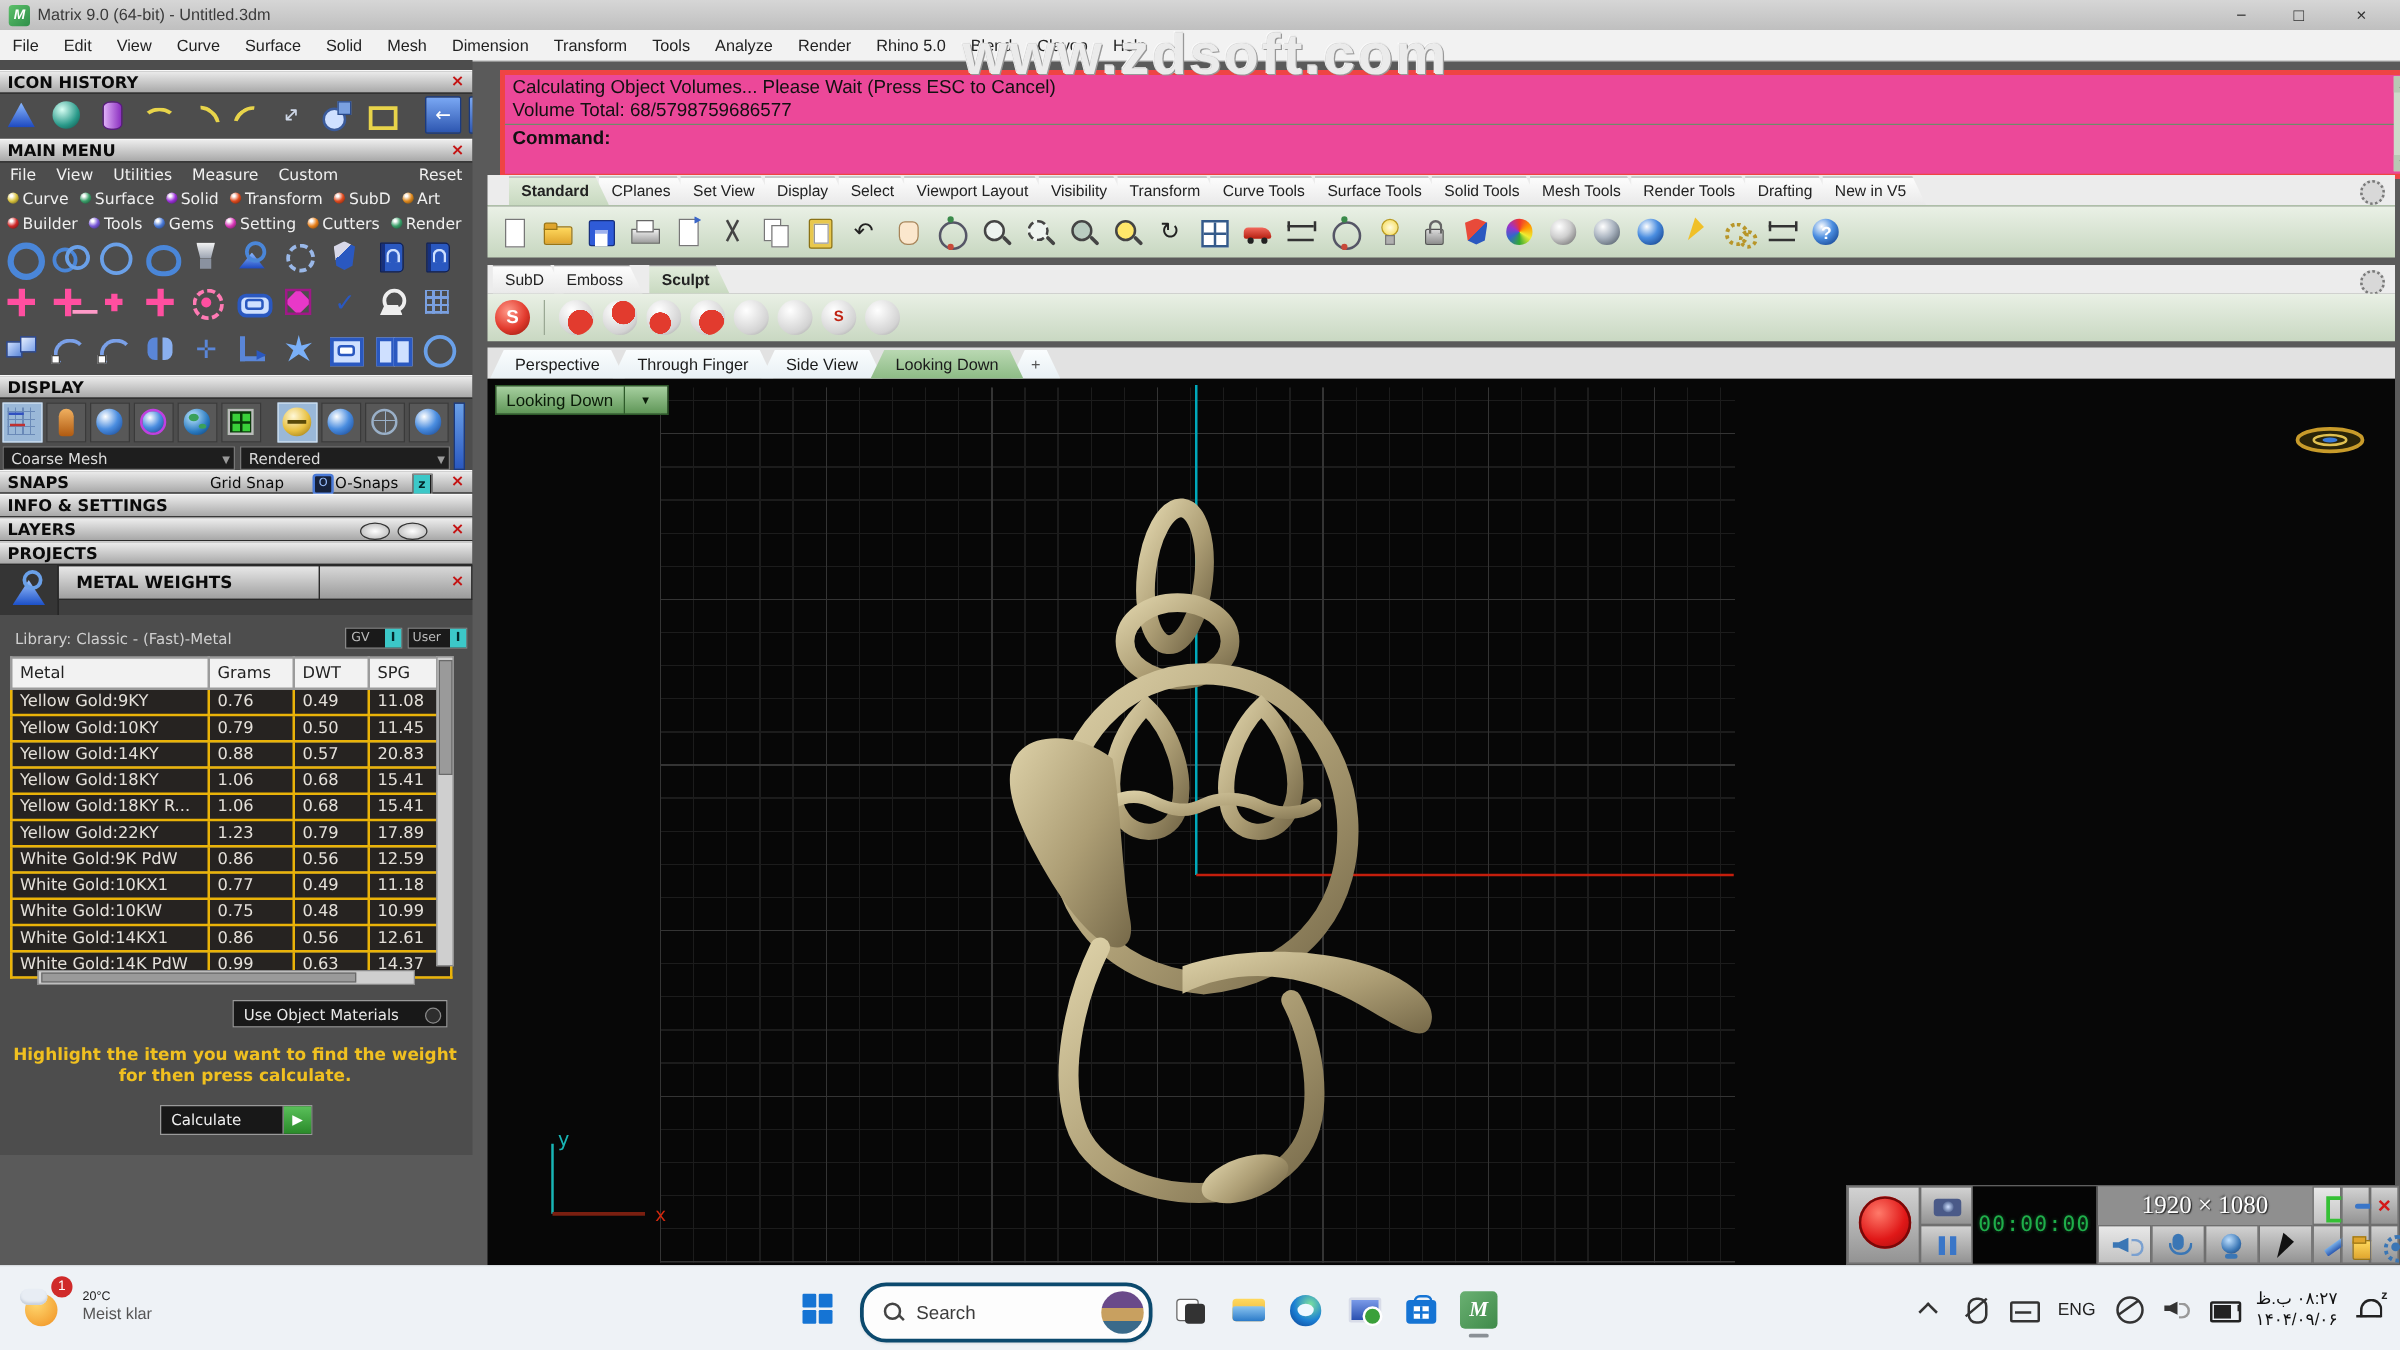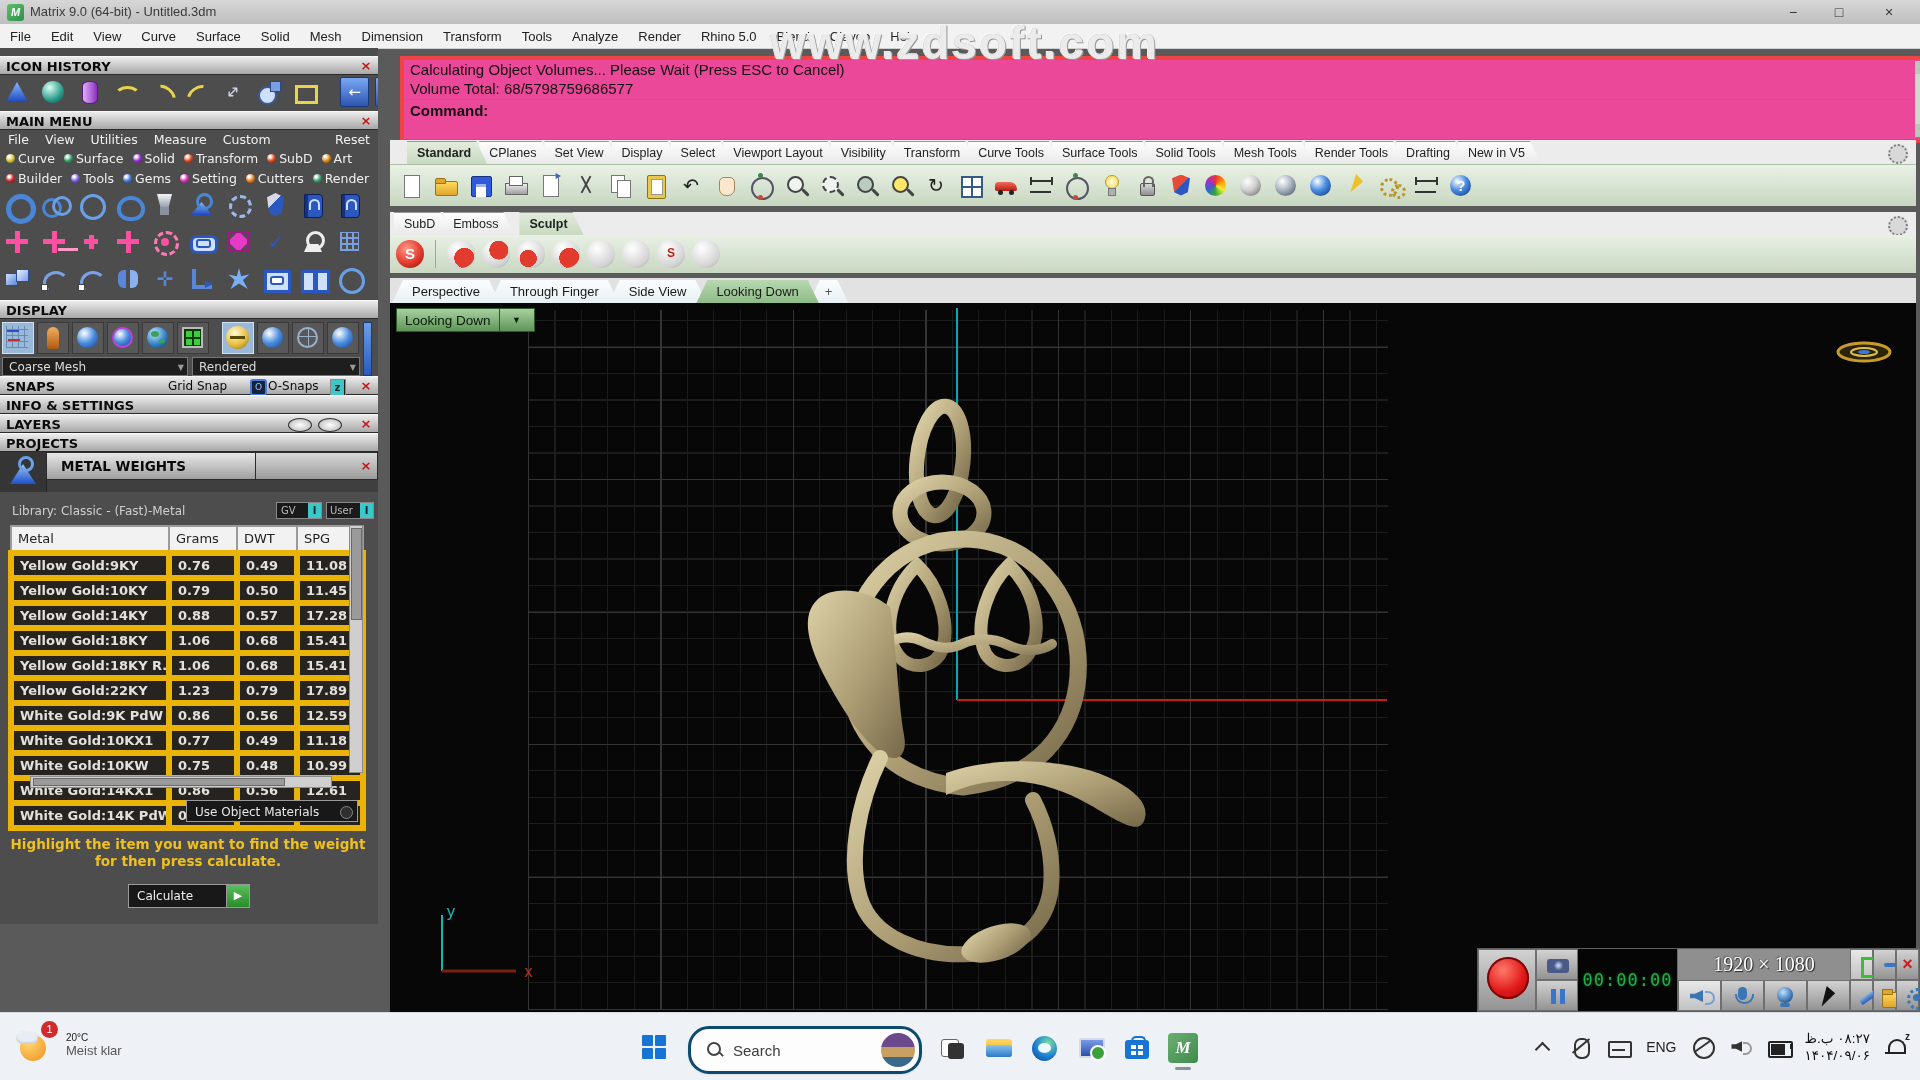--- a/index.html
+++ b/index.html
@@ -236,21 +236,21 @@
   .mwhead{position:absolute;left:0;width:378px;height:40px;background:#3f3f3f;}
   .mwicon{position:absolute;left:0;top:0;width:46px;height:40px;background:#353535;border-right:1px solid #222;}
   .mwicon::before{content:"";position:absolute;left:10px;top:12px;width:26px;height:20px;clip-path:polygon(50% 0,100% 100%,0 100%);background:linear-gradient(#9cc4ff,#1c50c8);}
   .mwicon::after{content:"";position:absolute;left:18px;top:4px;width:10px;height:10px;border:3px solid #6aa0e8;border-radius:50%;}
   .mwtab{position:absolute;left:46px;top:0;width:210px;height:28px;background:linear-gradient(#e8e8e8,#9f9f9f);
     border:1px solid #2a2a2a;color:#0a0a0a;font-weight:bold;font-size:13.5px;line-height:26px;padding-left:14px;box-sizing:border-box;}
   .mwrest{position:absolute;left:256px;top:0;width:122px;height:28px;background:linear-gradient(#d8d8d8,#9a9a9a);border:1px solid #2a2a2a;border-left:none;box-sizing:border-box;}
   .libr{color:#cfcfcf;font-size:12px;}
   .mwtbl{position:absolute;left:8px;width:352px;border-collapse:collapse;font-size:13px;table-layout:fixed;}
   .mwtbl th{background:#f2f2f2;color:#222;font-weight:normal;text-align:left;padding:4px 6px;border:2px solid #9b9b9b;font-size:13px;}
-  .mwtbl td{background:#262321;color:#e4e0da;padding:2px 6px;border:6px solid #eab308;white-space:nowrap;overflow:hidden;font-weight:bold;}
+  .mwtbl td{background:#262321;color:#e4e0da;padding:2px 6px;border:2px solid #eab308;white-space:nowrap;overflow:hidden;}
   .vsb{position:absolute;background:#cfcfcf;border:1px solid #8a8a8a;}
   .vsb .thumb{position:absolute;left:1px;width:9px;background:#9a9a9a;border:1px solid #6a6a6a;}
   .hsb{position:absolute;height:10px;background:#cfcfcf;border:1px solid #8a8a8a;}
   .hsb .thumb{position:absolute;top:1px;height:6px;background:#9a9a9a;border:1px solid #6a6a6a;}
   .uom{position:absolute;height:22px;background:#181818;border:1px solid #9a9a9a;color:#e8e8e8;font-size:12px;line-height:22px;padding-left:8px;box-sizing:border-box;}
   .uom i{position:absolute;right:4px;top:5px;width:11px;height:11px;border:1px solid #888;border-radius:50%;background:#2e2e2e;}
   .hint{position:absolute;left:8px;width:360px;text-align:center;color:#f0c020;font-weight:bold;font-size:13.5px;line-height:17px;}
   .calc{position:absolute;height:22px;background:#181818;border:1px solid #9a9a9a;color:#f0f0f0;font-size:12px;line-height:22px;display:flex;}
   .calc span{flex:1;padding-left:8px;}
   .calc b{width:22px;background:linear-gradient(#5ac05a,#2a8a2a);color:#fff;text-align:center;font-size:11px;line-height:22px;border-left:1px solid #9a9a9a;}
@@ -742,21 +742,21 @@
         <tr>
             <td>Yellow Gold:10KY</td>
             <td>0.79</td>
             <td>0.50</td>
             <td>11.45</td>
           </tr>
         <tr>
             <td>Yellow Gold:14KY</td>
             <td>0.88</td>
             <td>0.57</td>
-            <td>17.28</td>
+            <td>20.83</td>
           </tr>
         <tr>
             <td>Yellow Gold:18KY</td>
             <td>1.06</td>
             <td>0.68</td>
             <td>15.41</td>
           </tr>
         <tr>
             <td>Yellow Gold:18KY R...</td>
             <td>1.06</td>

